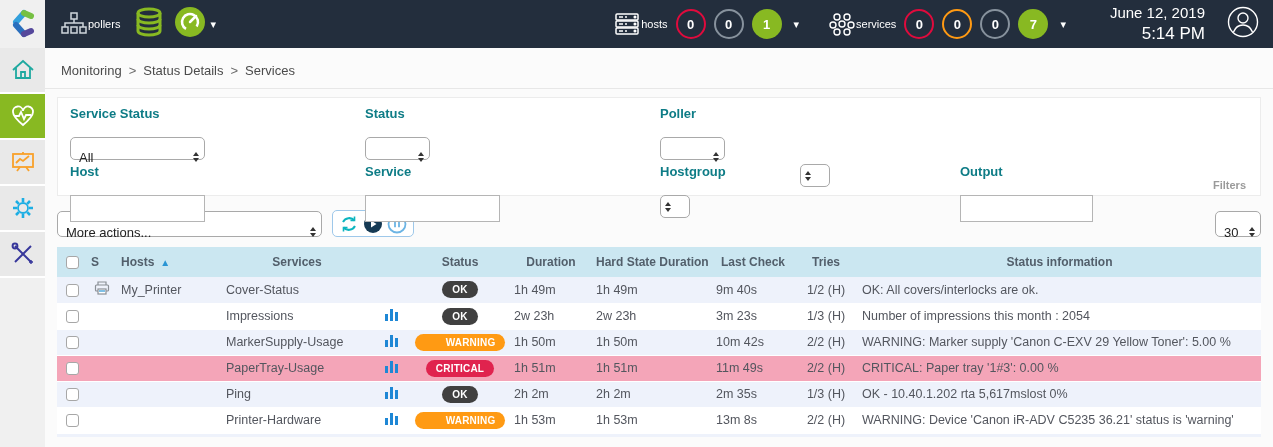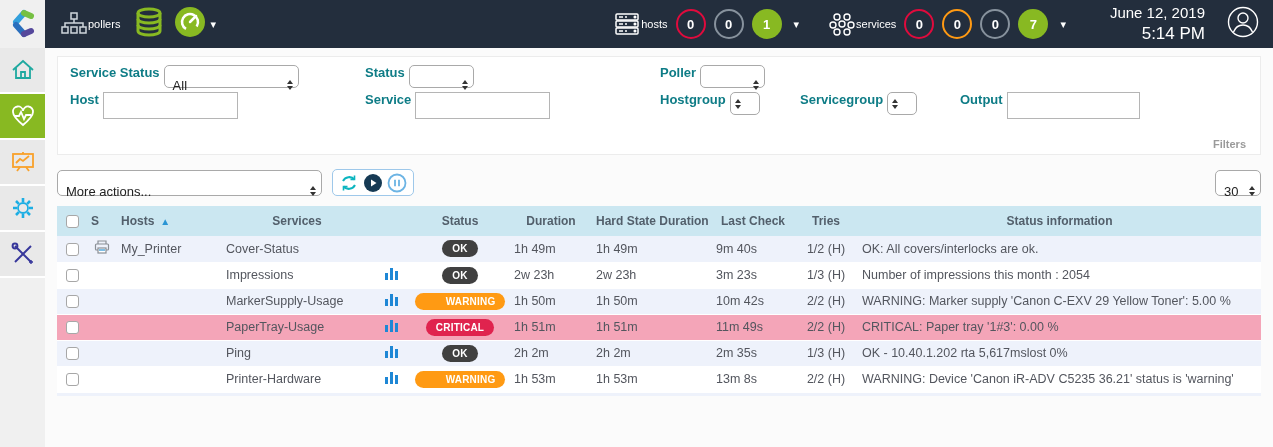--- a/index.html
+++ b/index.html
@@ -34,21 +34,21 @@
   
   .content { position:absolute; top:48px; left:45px; width:1228px; height:399px; background:#fbfbfb; }
   .crumbs { padding:15px 0 10px 16px; font-size:13px; color:#4b4b4b;
     border-bottom:1px solid #e7e7e7; }
   .crumbs span.item { cursor:pointer; }
   .crumbs span.sep { margin:0 7px; color:#6b6b6b; }
 
   .filter-panel { position:relative; margin:8px 12px 0 12px; background:#fff;
     border:1px solid #ececec; padding:8px 12px 2px 12px; height:99px; }
   .f-row { display:flex; margin-bottom:4px; }
-  .f-field { display:flex; gap:4px; }
+  .f-field { display:flex; flex-direction:column; gap:16px; }
   .f-label { color:#0e7c86; font-weight:bold; font-size:13px; }
   .sel { display:flex; align-items:center; justify-content:space-between; gap:6px;
     background:#fff; border:1px solid #a9a9a9; border-radius:5px; height:23px;
     padding:17px 5px 0 8px; font-size:13px; color:#222; cursor:pointer; }
   .stepper { display:inline-flex; flex-direction:column; gap:2px; }
   .stepper i { display:block; width:0; height:0; border:3.5px solid transparent; }
   .stepper i.up { border-bottom:4.5px solid #333; border-top:none; }
   .stepper i.dn { border-top:4.5px solid #333; border-bottom:none; }
   .txt { height:27px; border:1px solid #b5b5b5; background:#fff; font-size:13px; padding:0 6px;
     font-family:"Liberation Sans", sans-serif; }
@@ -214,20 +214,23 @@
       <path d="M5 5l16 16"></path>
         <path d="M21 5L5 21"></path>
         <circle cx="5" cy="5" r="2.4"></circle>
         <path d="M19 21h4M21 19v4" stroke-width="1.4"></path>
     </svg>
   </div>
 </div>
 
 <div class="content">
 
+  <div class="crumbs">
+    <span class="item">Monitoring</span><span class="sep">&gt;</span><span class="item">Status Details</span><span class="sep">&gt;</span><span class="item">Services</span>
+  </div>
 
   <div class="filter-panel">
     <div class="f-row">
       <div class="f-field" style="width:295px">
         <span class="f-label">Service Status</span>
         <div class="sel" style="width:135px">
           <span>All</span>
           <span class="stepper">
               <i class="up"></i>
               <i class="dn"></i>
@@ -267,21 +270,20 @@
       <div class="f-field" style="width:140px">
         <span class="f-label">Hostgroup</span>
         <div class="sel" style="width:30px; padding:0 4px">
           <span class="stepper">
               <i class="up"></i>
               <i class="dn"></i>
             </span>
         </div>
       </div>
       <div class="f-field" style="width:160px">
-        <span class="f-label">Servicegroup</span>
         <div class="sel" style="width:30px; padding:0 4px">
           <span class="stepper">
               <i class="up"></i>
               <i class="dn"></i>
             </span>
         </div>
       </div>
       <div class="f-field" style="width:200px">
         <span class="f-label">Output</span>
         <input class="txt" style="width: 133px;" value="">

